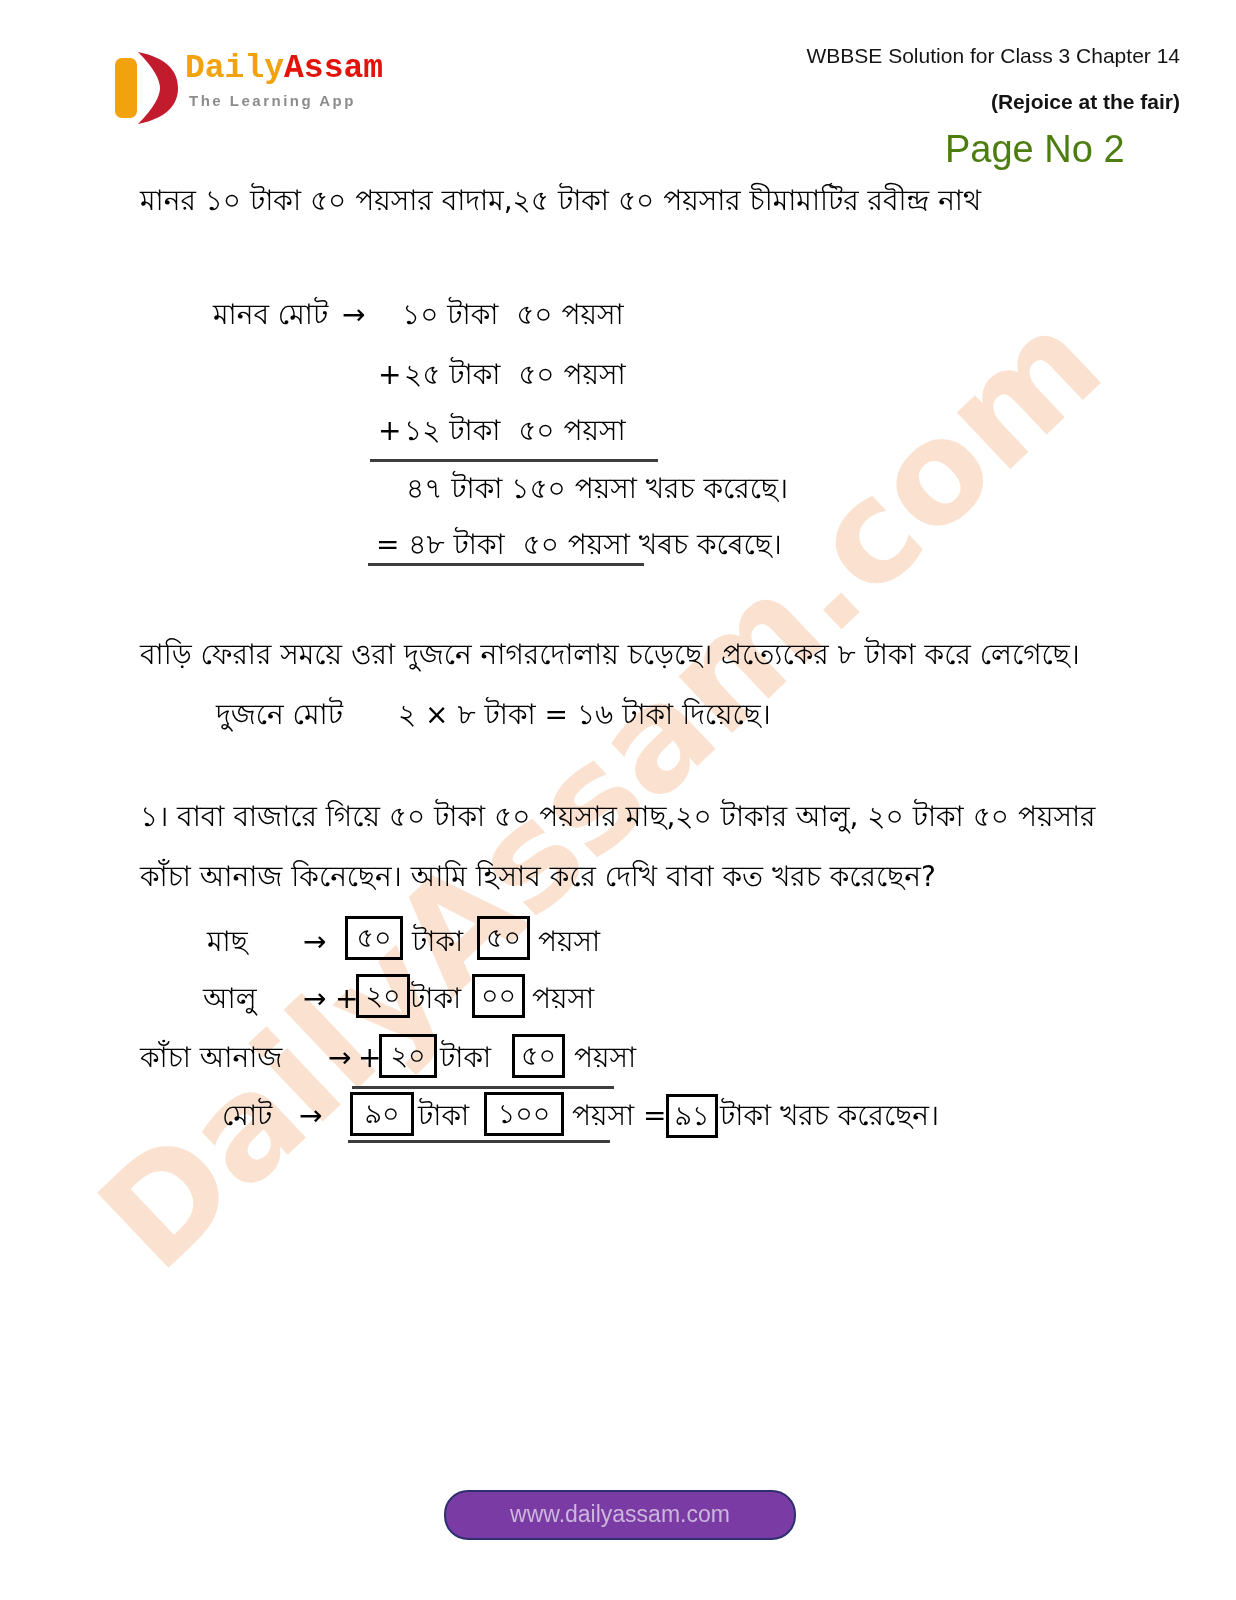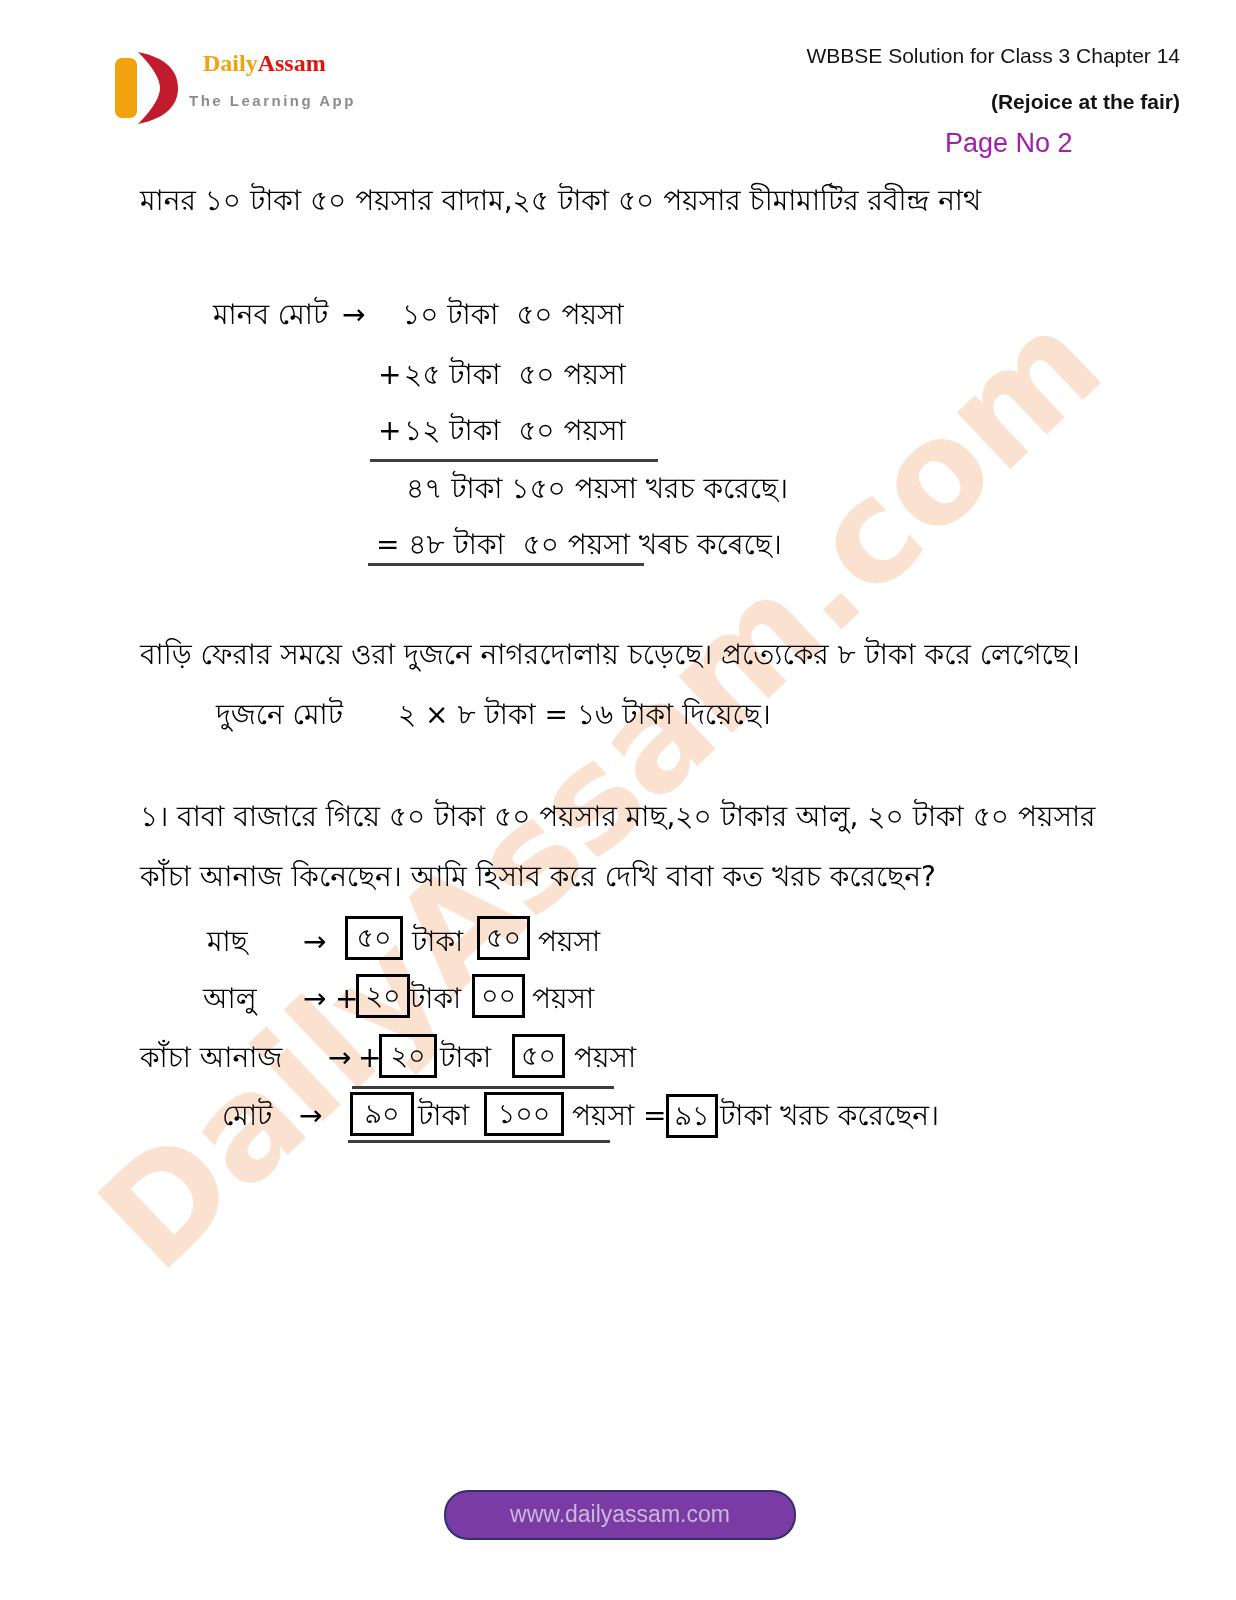--- a/index.html
+++ b/index.html
@@ -18,26 +18,26 @@
   .watermark {
     position:absolute; left:600px; top:790px; z-index:1;
     transform:translate(-50%,-50%) rotate(-43.5deg);
     font-size:142px; font-weight:bold; white-space:nowrap;
     font-family:"DejaVu Sans", sans-serif;
   }
   
   .logo { position:absolute; left:115px; top:50px; width:300px; height:75px; z-index:2; }
   .logo-bar { position:absolute; left:0; top:8px; width:22px; height:60px; border-radius:7px; }
   .logo-d { position:absolute; left:17px; top:0; }
-  .brand-text { position:absolute; left:88px; top:0px; font-family:Liberation Serif, serif; font-weight:bold; font-size:24px; white-space:nowrap; }
+  .brand-text { position:absolute; left:70px; top:0px; font-family:Liberation Mono, monospace; font-weight:bold; font-size:33px; white-space:nowrap; }
   .brand-tagline { position:absolute; left:74px; top:42px; font-family:"Liberation Sans", sans-serif; font-weight:bold; font-size:15px; letter-spacing:2.5px; white-space:nowrap; }
   .hdr-right { position:absolute; right:56px; top:44px; text-align:right; z-index:2; font-family:"Liberation Sans", sans-serif; }
   .hdr-line { font-size:21px; color:#141414; white-space:nowrap; }
   .hdr-line + .hdr-line { margin-top:22px;font-weight:bold; }
-  .page-no { position:absolute; left:945px; top:128px; font-size:27px; color:#a21caf; z-index:2; font-family:"Liberation Sans", sans-serif; }
+  .page-no { position:absolute; left:945px; top:128px; font-size:38px; color:#4d7c0f; z-index:2; font-family:"Liberation Sans", sans-serif; }
   
   .pill {
     position:absolute; left:444px; top:1490px; width:348px; height:46px; z-index:2;
     border-radius:24px; border:2px solid; text-align:center; line-height:44px;
     font-size:23px; font-family:"Liberation Sans", sans-serif; cursor:pointer;
   }
 </style>
 </head>
 <body>
 

